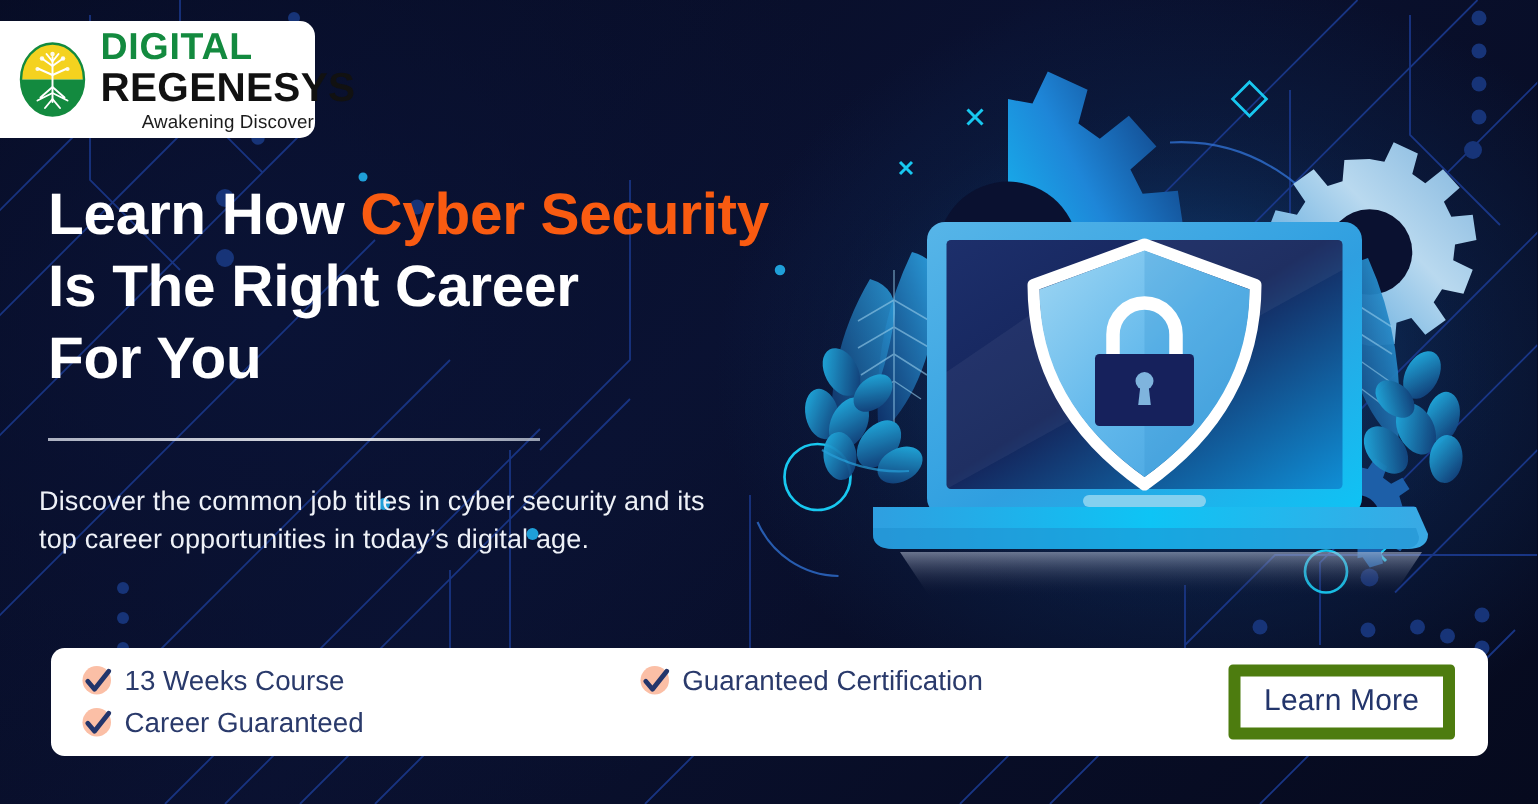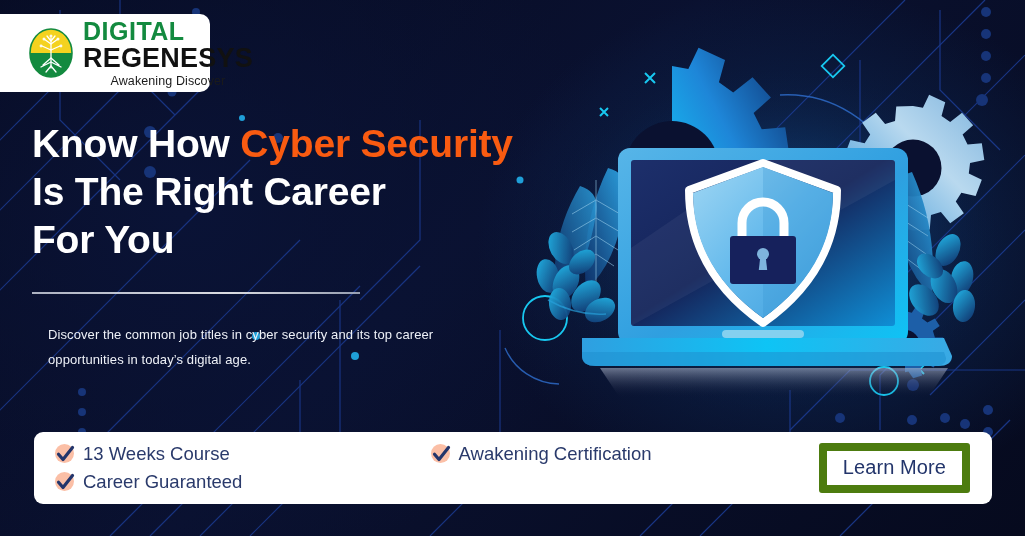--- a/index.html
+++ b/index.html
@@ -24,21 +24,21 @@
   .bg-layer { position:absolute; inset:0; pointer-events:none; }
   .bg-layer svg { display:block; width:1025px; height:536px; }
 
   
   #logo-box {
     position:absolute; left:0; top:14px;
     width:210px; height:78px;
     background:#ffffff;
     border-radius:0 10px 10px 0;
     display:flex; align-items:center;
-    padding-left:28px;
+    padding-left:12px;
     z-index:6;
   }
   #logo-emblem { width:46px; height:50px; flex:0 0 46px; }
   #logo-text { margin-left:9px; line-height:1; }
   .logo-l1 {
     font-size:25px; font-weight:bold; letter-spacing:.5px;
     color:#138a3f; white-space:nowrap;
   }
   .logo-l2 {
     font-size:27px; font-weight:bold; letter-spacing:.2px;
@@ -61,23 +61,23 @@
 
   
   #divider {
     position:absolute; left:32px; top:292px; width:328px; height:2px;
     background:linear-gradient(90deg,#c9cedb 0%,#e9ecf3 35%,#ffffff 60%,#aeb6c6 100%);
     opacity:.85; z-index:5;
   }
 
   
   #subcopy {
-    position:absolute; left:48px; top:322px; width:460px;
+    position:absolute; left:26px; top:322px; width:460px;
     z-index:5;
-    font-size:13px; line-height:25px; color:#eef1f7;
+    font-size:18px; line-height:25px; color:#eef1f7;
     letter-spacing:.1px;
   }
 
   
   #feature-card {
     position:absolute; left:34px; top:432px;
     width:958px; height:72px;
     background:#ffffff;
     border-radius:9px;
     z-index:7;
@@ -383,21 +383,21 @@
       </g>
     </svg>
     <div id="logo-text">
       <div class="logo-l1">DIGITAL</div>
       <div class="logo-l2">REGENESYS</div>
       <div class="logo-l3">Awakening Discover</div>
     </div>
   </div>
 
   <h1 id="headline">
-    <span><span>Know How </span><span class="accent">Cyber Security</span></span><br>
+    <span><span>Learn How </span><span class="accent">Cyber Security</span></span><br>
     <span>Is The Right Career</span><br>
     <span>For You</span>
   </h1>
 
   <div id="divider"></div>
 
   <p id="subcopy">Discover the common job titles in cyber security and its top career opportunities in today’s digital age.</p>
 
   <div id="feature-card">
     <div id="feature-list">
@@ -412,21 +412,21 @@
         <span>13 Weeks Course</span>
       </div>
 
       <div class="feature">
         <span class="check-wrap">
           <span class="disc"></span>
           <svg width="22" height="22" viewBox="0 0 22 22">
             <path d="M4.5 11.2 L9 16.5 L18.5 4.5" fill="none" stroke="#23356b" stroke-width="3.2" stroke-linecap="round" stroke-linejoin="round"></path>
           </svg>
         </span>
-        <span>Awakening Certification</span>
+        <span>Guaranteed Certification</span>
       </div>
 
       <div class="feature">
         <span class="check-wrap">
           <span class="disc"></span>
           <svg width="22" height="22" viewBox="0 0 22 22">
             <path d="M4.5 11.2 L9 16.5 L18.5 4.5" fill="none" stroke="#23356b" stroke-width="3.2" stroke-linecap="round" stroke-linejoin="round"></path>
           </svg>
         </span>
         <span>Career Guaranteed</span>

